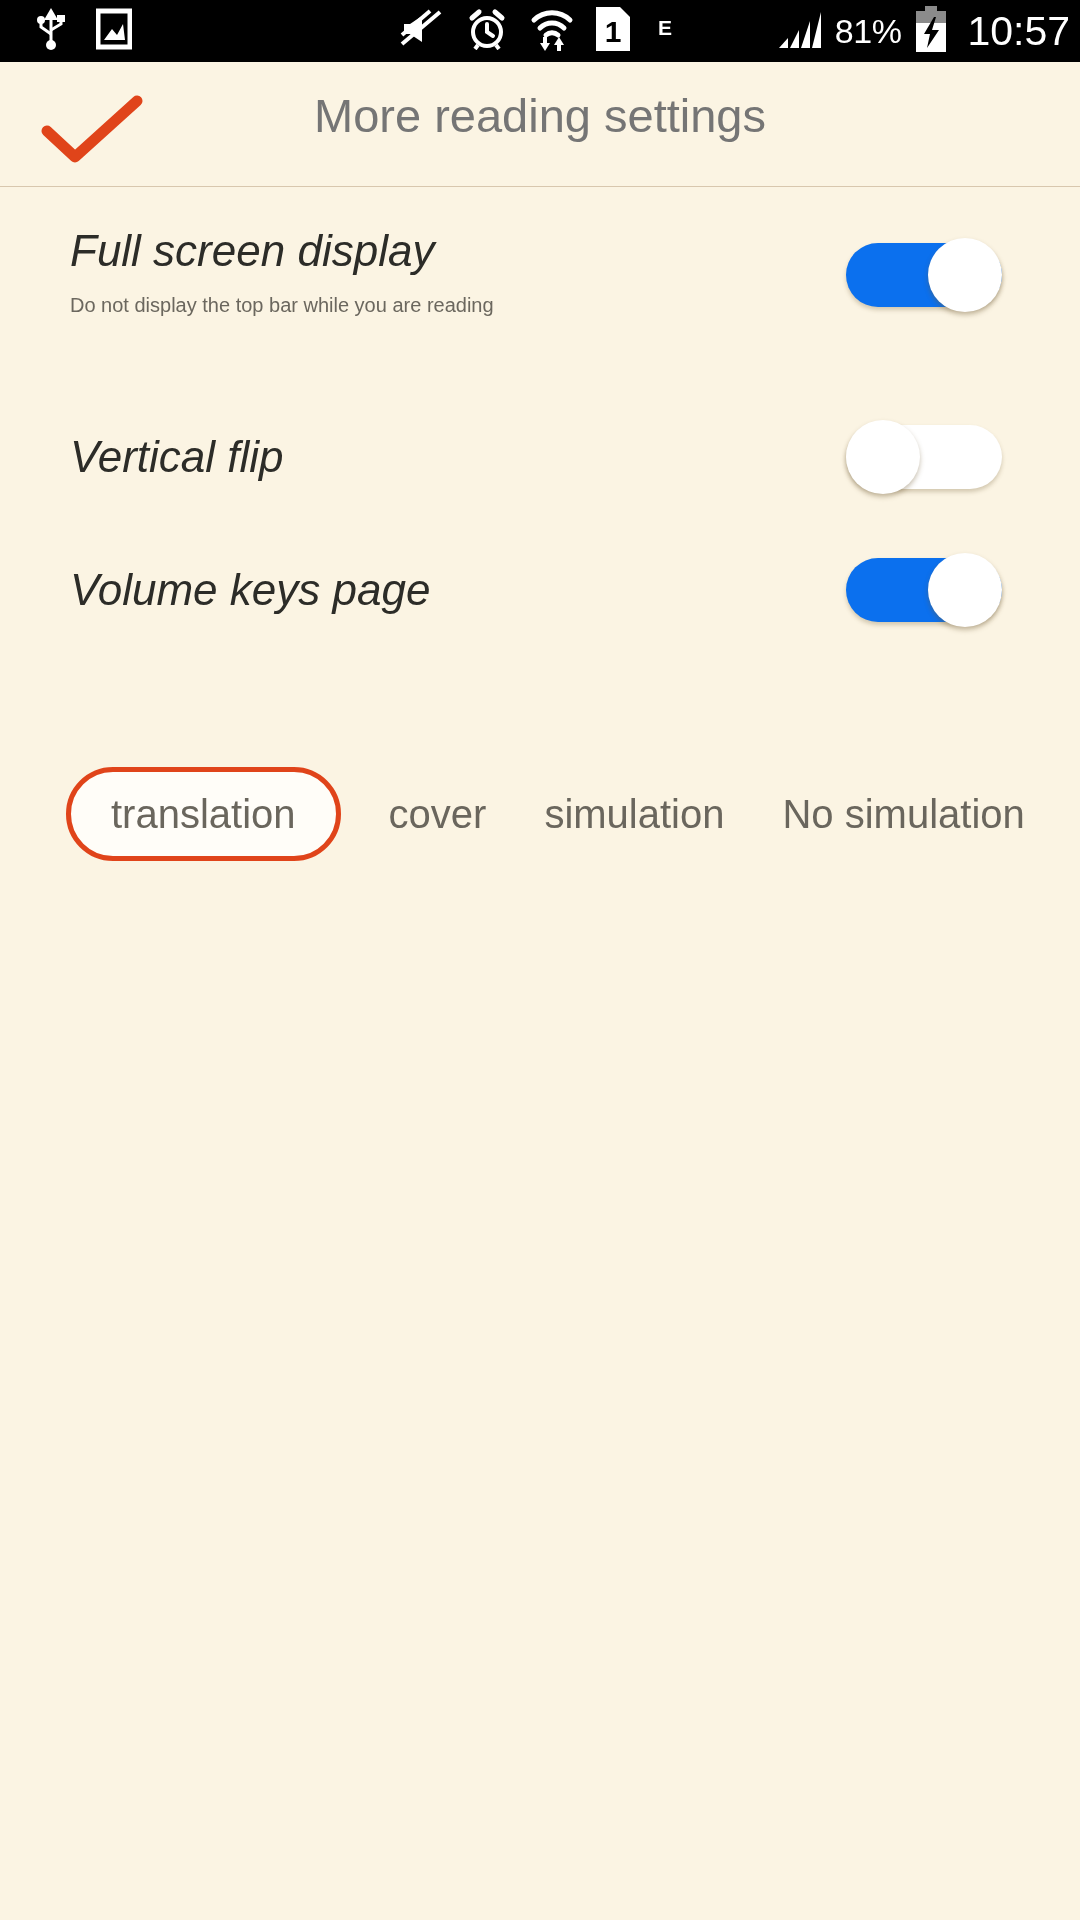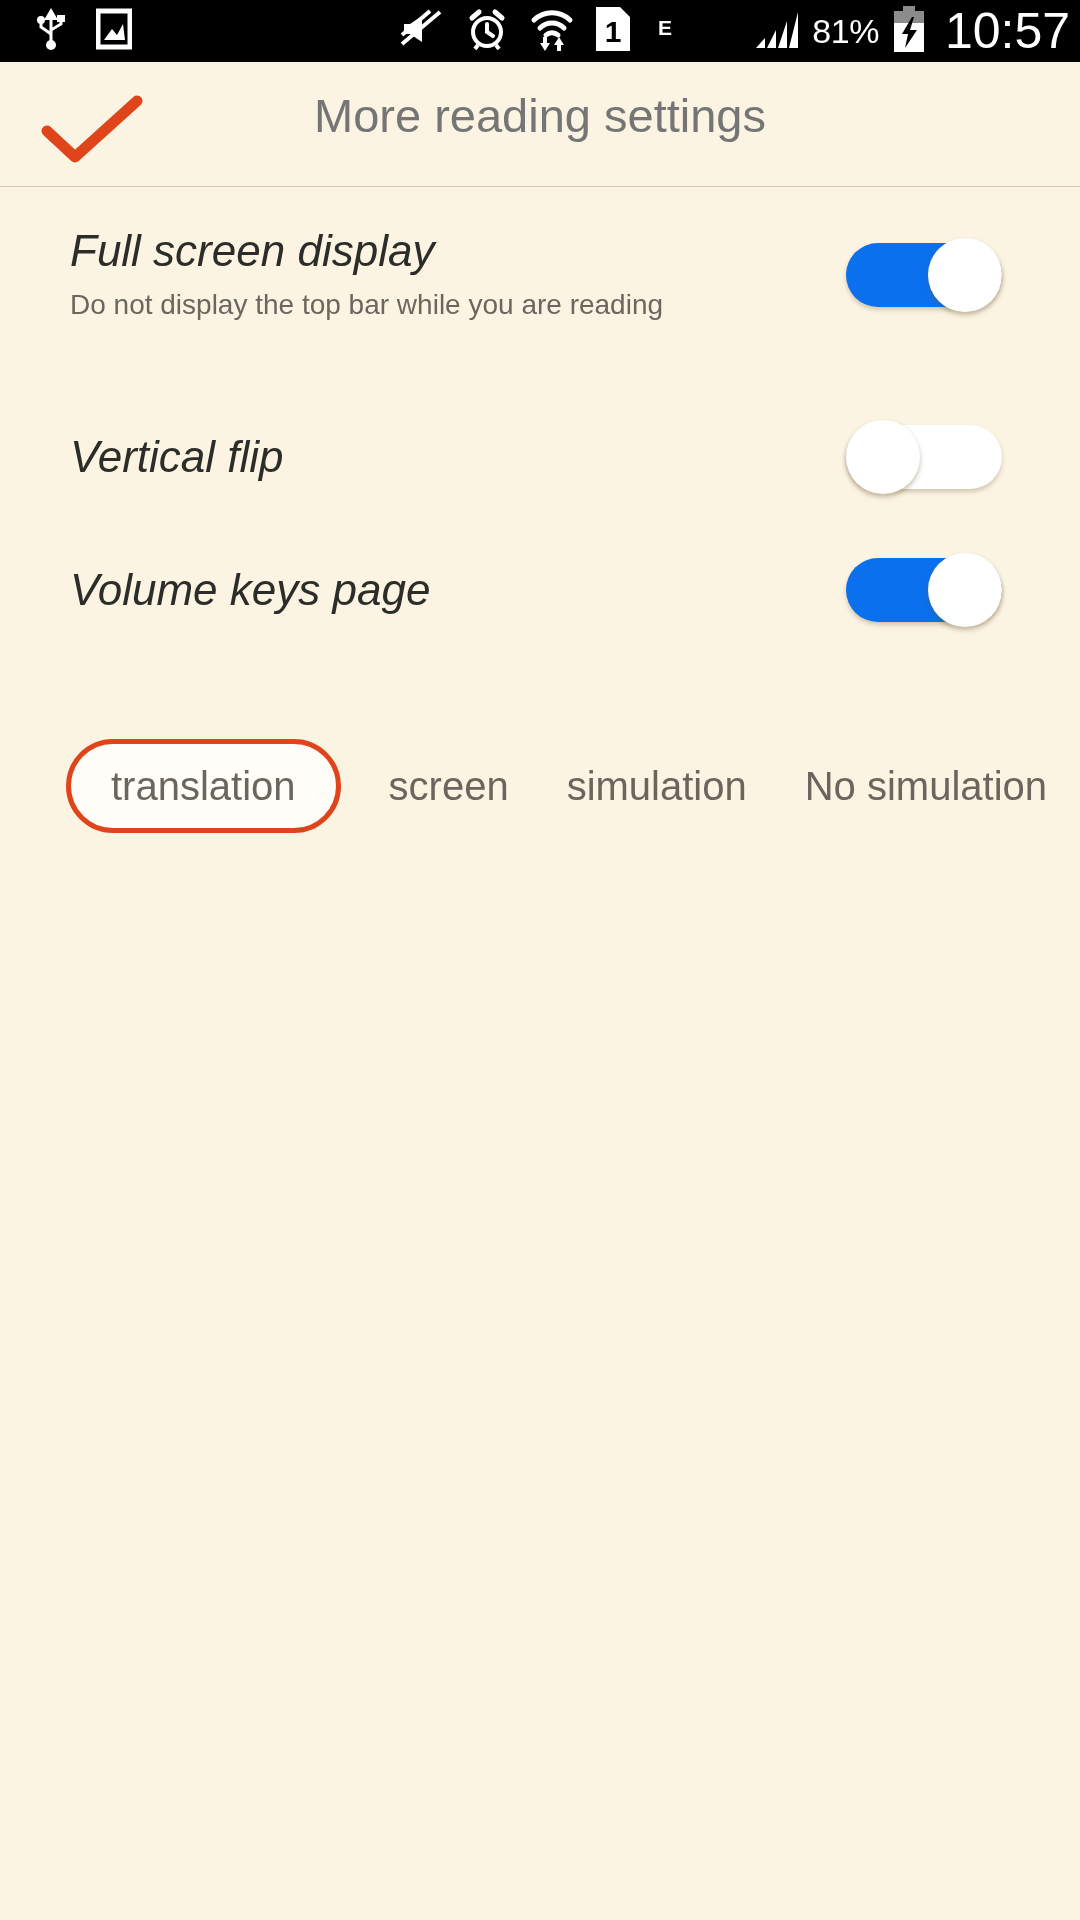--- a/index.html
+++ b/index.html
@@ -20,21 +20,21 @@
   }
   .sb-left{ display:flex; align-items:center; gap:30px; padding-left:36px; }
   .sb-mid{ display:flex; align-items:center; gap:22px; margin-left:268px; }
   .sb-right{ display:flex; align-items:center; gap:14px; margin-left:auto; padding-right:10px; }
   .sb-icon{ display:block; }
   .sb-sup{
     font-size:21px; font-weight:bold; line-height:1;
     align-self:flex-start; margin-top:10px; margin-left:6px; letter-spacing:0;
   }
   .sb-batt-pct{ font-size:34px; letter-spacing:-0.5px; }
-  .sb-clock{ font-size:50px; letter-spacing:0px; margin-left:6px; }
+  .sb-clock{ font-size:41px; letter-spacing:0px; margin-left:6px; }
 
   
   .header{
     position:relative;
     width:1080px; height:125px;
     background:#FBF4E3;
     border-bottom:1px solid #D8C7AE;
   }
   .check-btn{
     position:absolute; left:38px; top:32px;
@@ -55,21 +55,21 @@
 
   .row{
     position:absolute; left:0; width:1080px;
     display:flex; align-items:center;
   }
   .row-texts{ padding-left:70px; flex:1; }
   .row-title{
     font-size:44px; color:#2C2C28; letter-spacing:0px; line-height:56px;font-style:italic;
   }
   .row-sub{
-    font-size:28px; color:#6B675E; letter-spacing:0px; line-height:44px; margin-top:4px;
+    font-size:20px; color:#6B675E; letter-spacing:0px; line-height:44px; margin-top:4px;
   }
 
   
   .toggle{ position:relative; width:156px; height:74px; margin-right:78px; flex:0 0 auto; }
   .toggle .track{
     position:absolute; left:0; top:5px; width:156px; height:64px; border-radius:34px;
     box-shadow:0 3px 4px rgba(120,100,60,0.30);
   }
   .toggle .thumb{
     position:absolute; top:0; width:74px; height:74px; border-radius:50%;
@@ -223,20 +223,20 @@
     <div class="row-texts">
       <div class="row-title">Volume keys page</div>
     </div>
     <div class="toggle on">
       <div class="track"></div>
       <div class="thumb"></div>
     </div>
   </div>
 
 
-  <div class="chips" style="top:544px; height:110px;">
+  <div class="chips" style="top:572px; height:110px;">
     <div class="chip selected" style="margin-left:66px;">translation</div>
-    <div class="chip plain" style="margin-left:48px;">screen</div>
+    <div class="chip plain" style="margin-left:48px;">cover</div>
     <div class="chip plain" style="margin-left:58px;">simulation</div>
     <div class="chip plain" style="margin-left:58px;">No simulation</div>
   </div>
 
 </div>
 
 </body></html>

